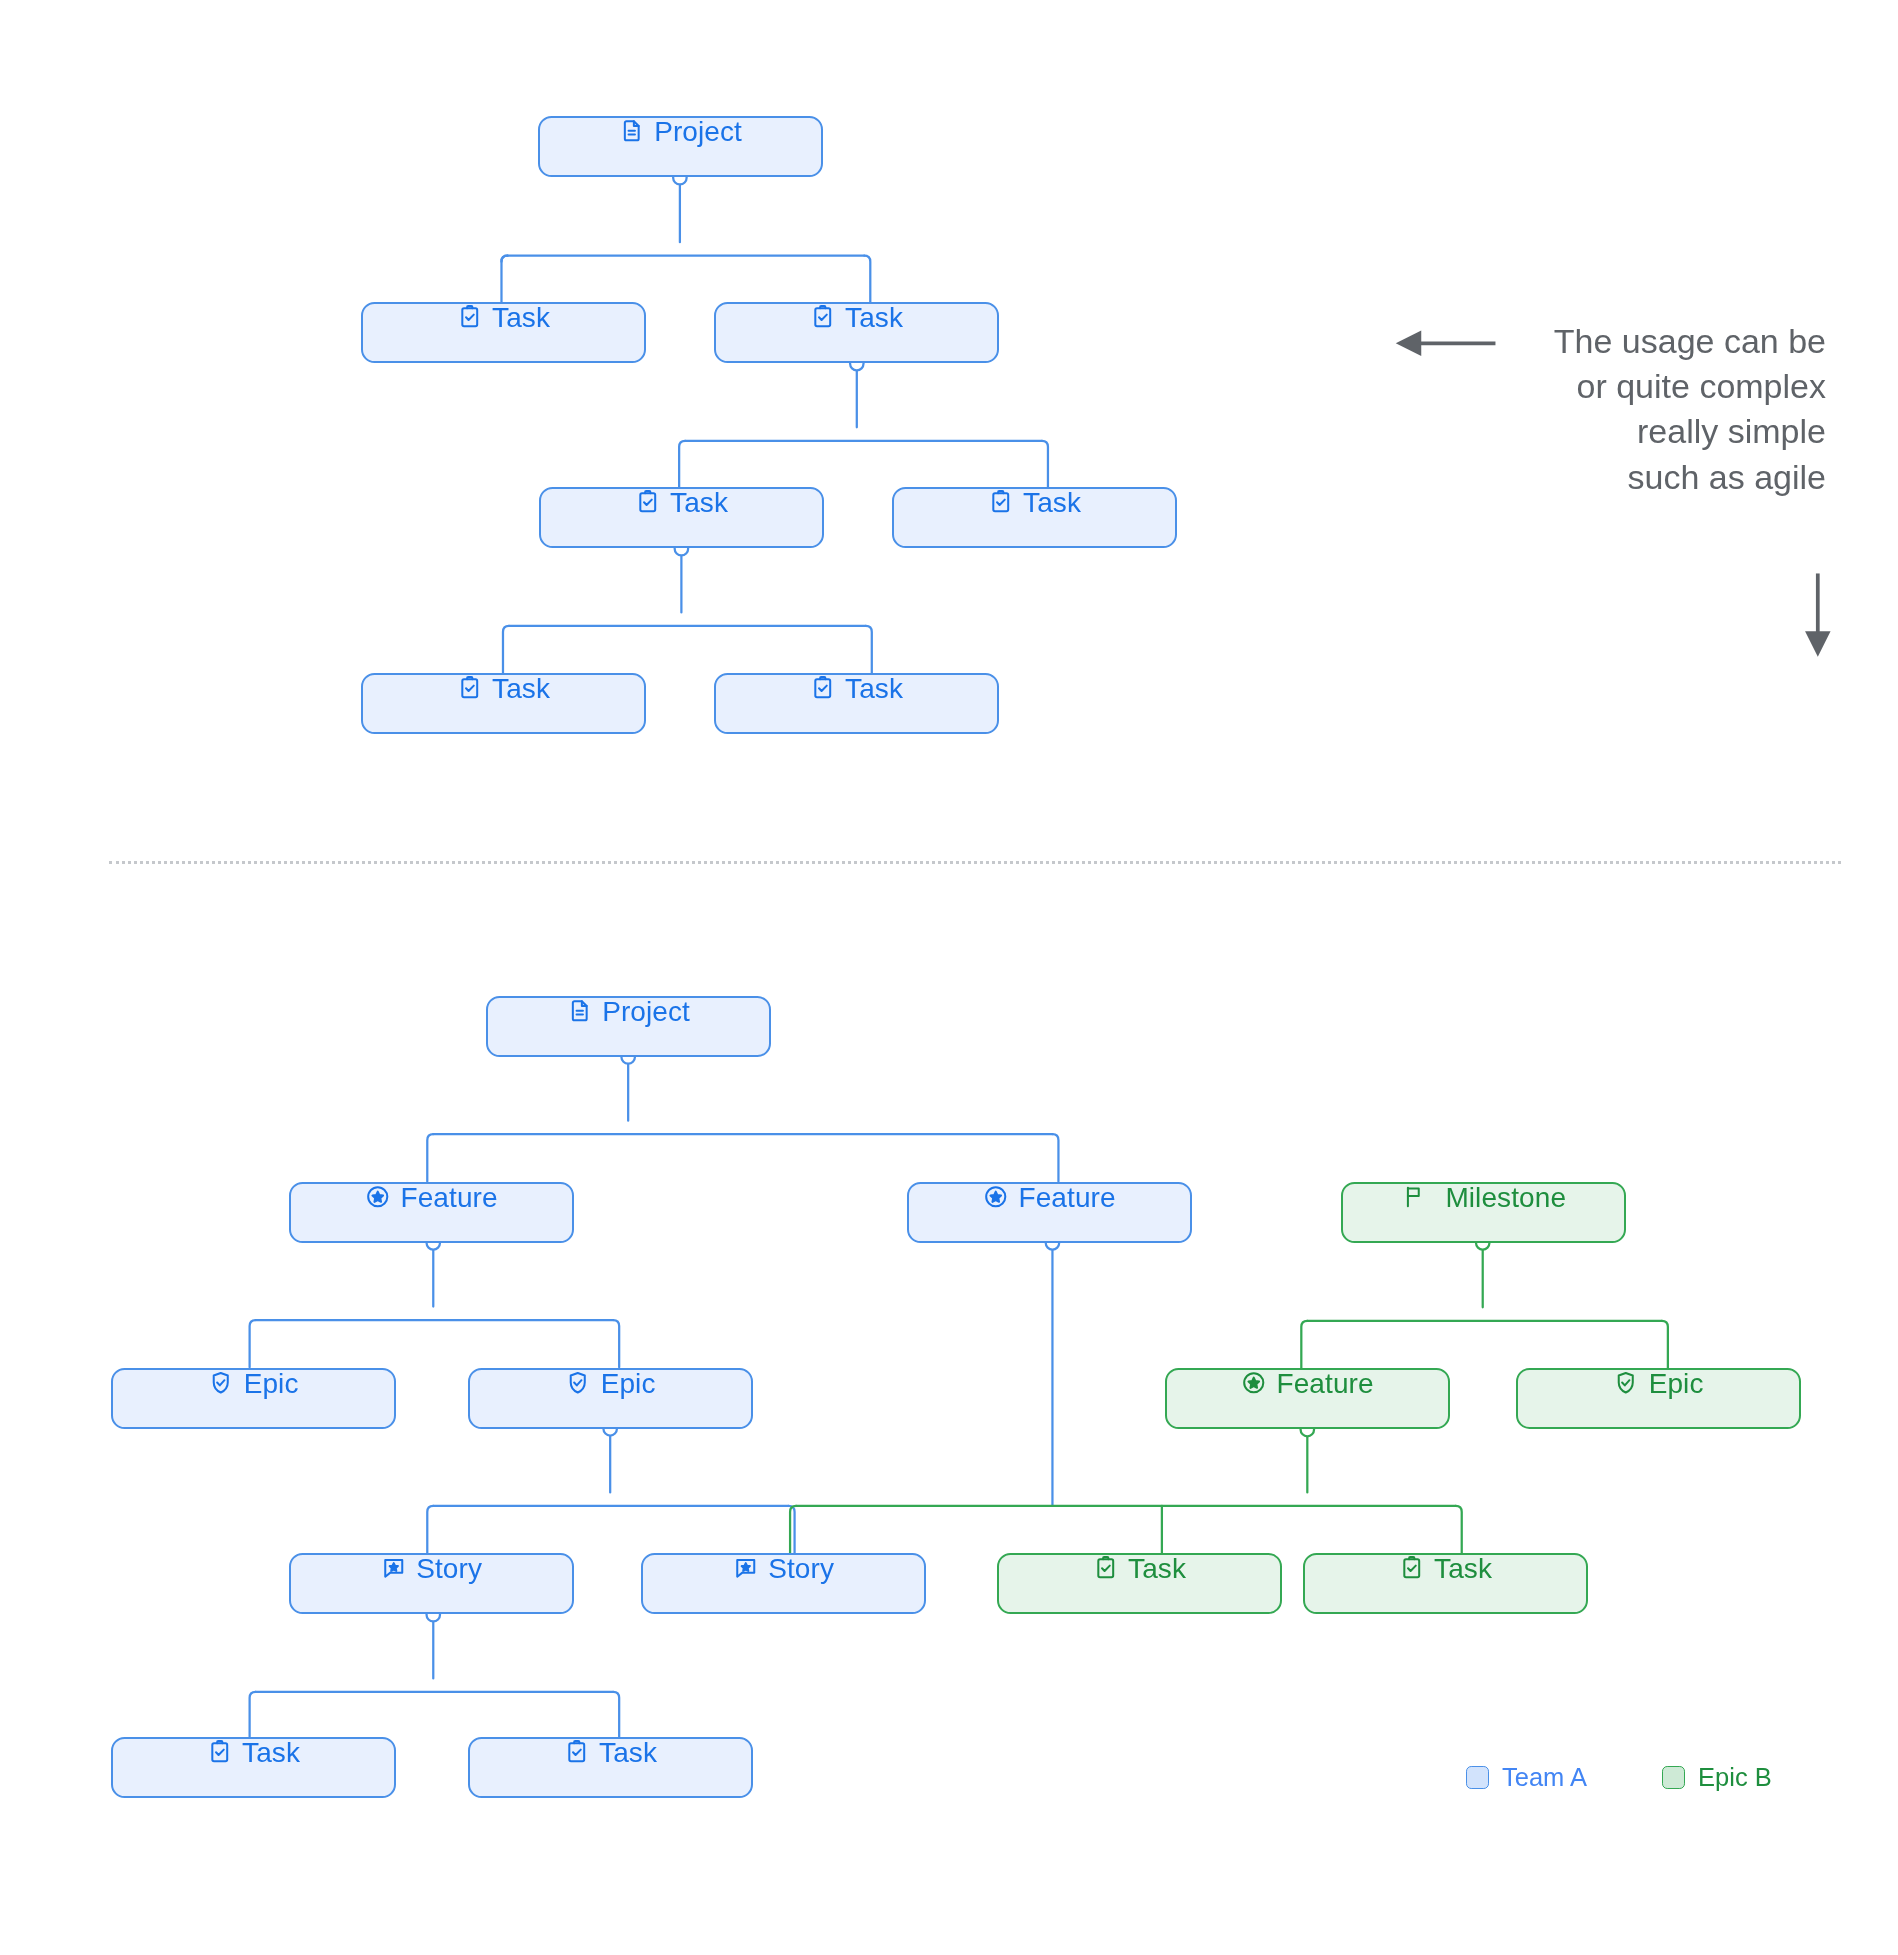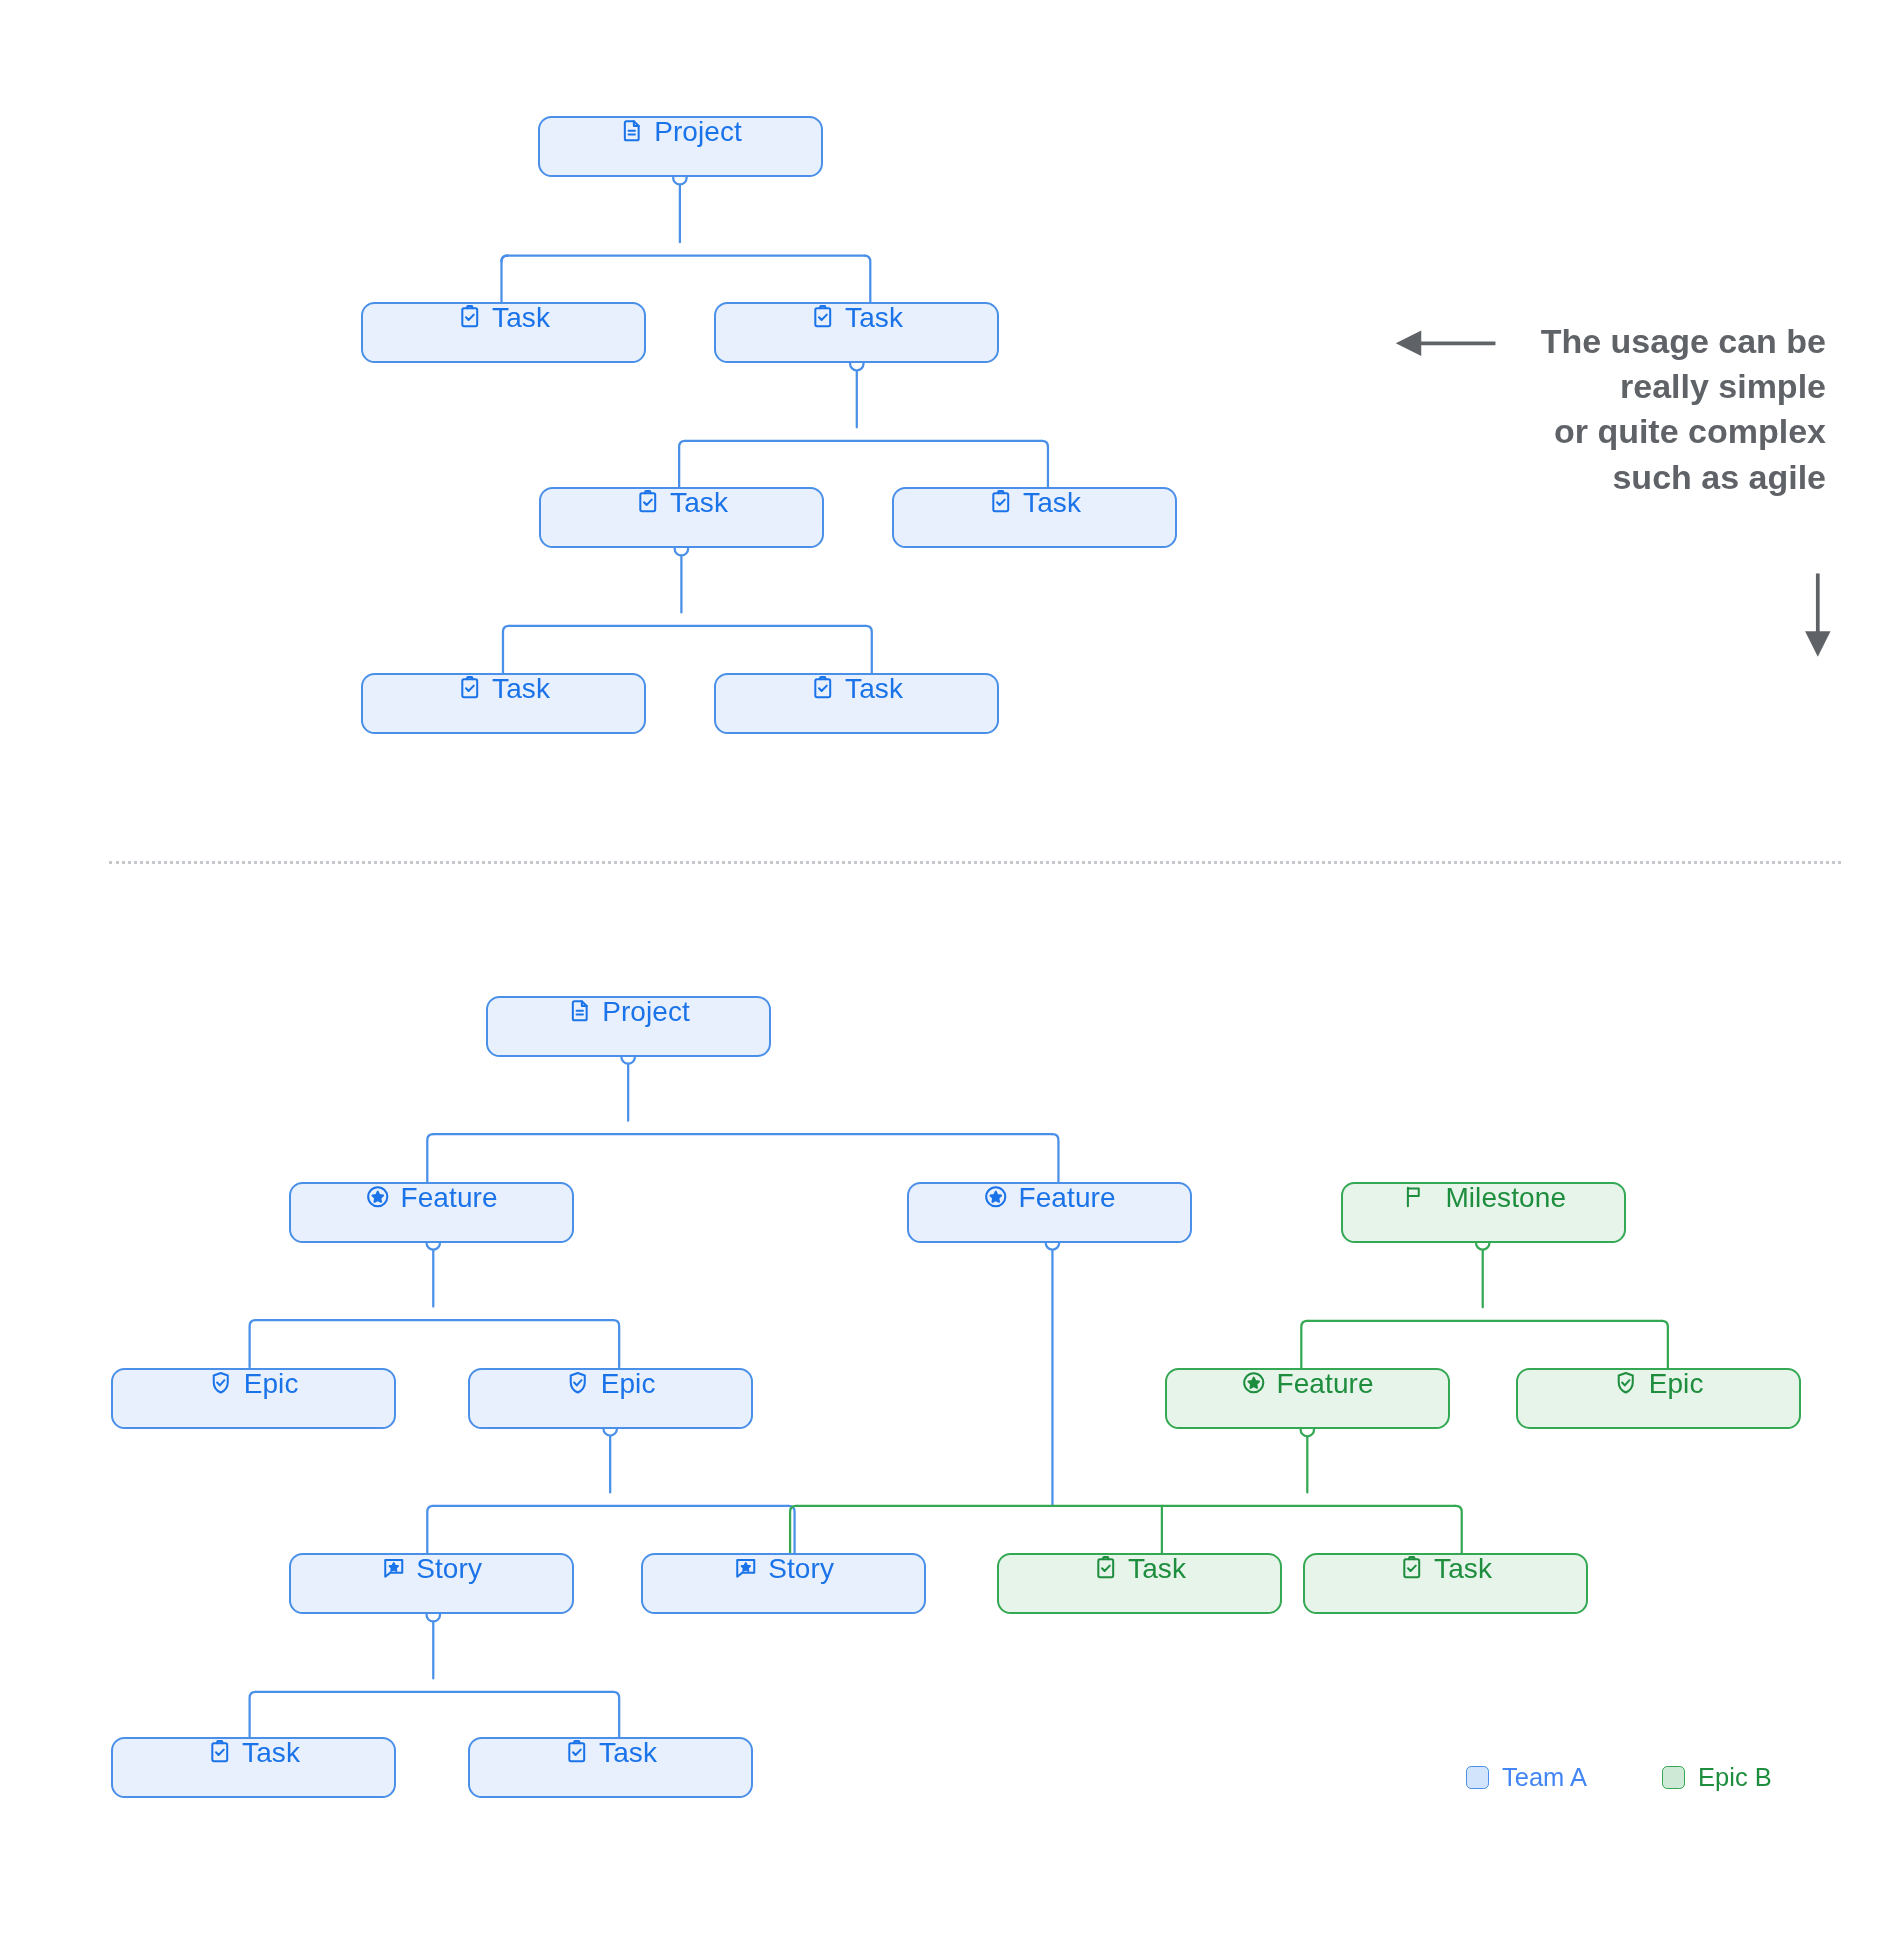--- a/index.html
+++ b/index.html
@@ -57,21 +57,21 @@
   }
   .node .nicon svg { display: block; width: 25.5px; height: 25.5px; }
 
   
   #annotation {
     position: absolute;
     text-align: right;
     color: #5f6368;
     font-size: 34px;
     line-height: 1.33;
-    font-weight: 700;
+    font-weight: 400;
   }
   #annotation .aline { display: block; white-space: nowrap; }
 
   
   #divider {
     position: absolute;
     height: 0;
     border-top: 3px dotted #c5c8cc;
   }
 
@@ -252,22 +252,22 @@
           <rect x="5" y="4" width="14" height="17" rx="1.6"></rect>
           <path d="M9.5 4V3a1 1 0 0 1 1-1h3a1 1 0 0 1 1 1v1"></path>
           <path d="M8.5 12.5l2.4 2.6L15.8 10"></path>
         </svg>
       </span>
     <span class="label">Task</span>
   </div>
 
   <div id="annotation" style="left:1492px; top:319px; width:334px;">
     <span class="aline">The usage can be</span>
+    <span class="aline">or quite complex</span>
     <span class="aline">really simple</span>
-    <span class="aline">or quite complex</span>
     <span class="aline">such as agile</span>
   </div>
 
   <div id="divider" style="left:109px; top:861px; width:1732px;"></div>
 
   <div class="node blue" style="left:486px; top:996px; width:285px; height:61px;">
     <span class="nicon">
         <svg viewBox="0 0 24 24" fill="none" stroke="currentColor" stroke-width="1.9" stroke-linecap="round" stroke-linejoin="round">
           <path d="M14 3H7a1.5 1.5 0 0 0-1.5 1.5v15A1.5 1.5 0 0 0 7 21h10a1.5 1.5 0 0 0 1.5-1.5V7.5z"></path>
           <path d="M14 3v4.5h4.5"></path>

